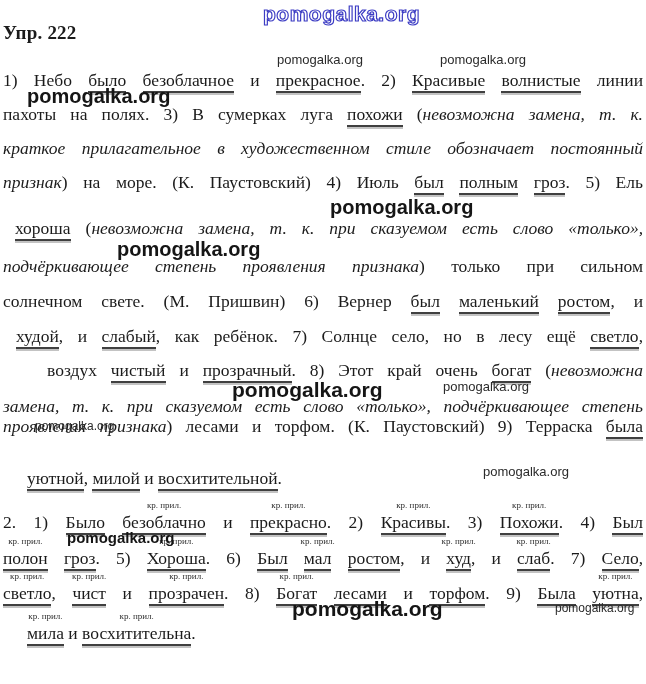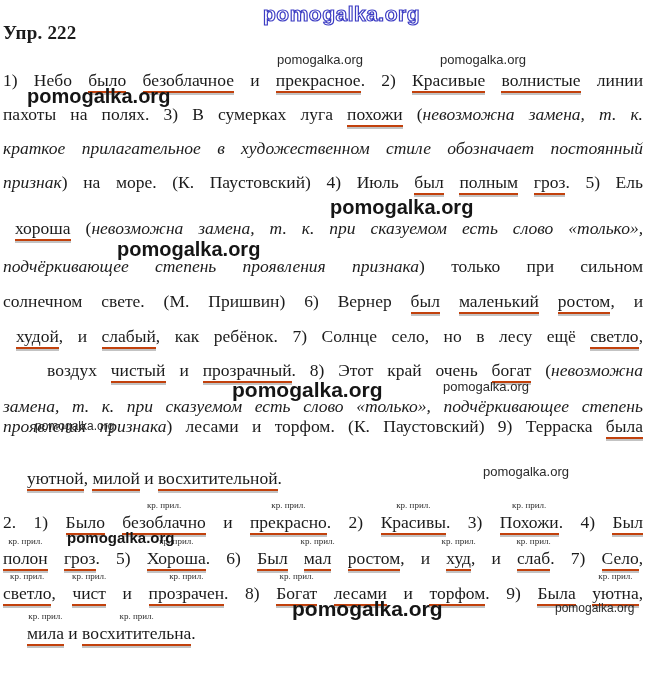--- a/index.html
+++ b/index.html
@@ -13,21 +13,21 @@
     font-size:19px; font-weight:700; letter-spacing:.2px;
   }
   .line {
     position:absolute; left:3px; right:3px;
     font-size:17.5px; line-height:21px; white-space:normal;
   }
   .align-justify { text-align:justify; text-align-last:justify; }
   .align-left    { text-align:center; text-align-last:left;margin-left:24px; }
   .i { font-style:italic; }
   .u {
-    border-bottom:2px solid #c2410c;
+    border-bottom:2px solid #404040;
     box-shadow:0 2px 0 #c3c3c3;
     padding-bottom:0.5px;
   }
   .has-label { position:relative; }
   .lab {
     position:absolute; top:-11px; left:50%; transform:translateX(-50%);
     font-size:9px; line-height:9px; color:#303030; white-space:nowrap;
     font-family:"Liberation Serif", serif; font-style:normal;
     border:none; box-shadow:none;
   }

